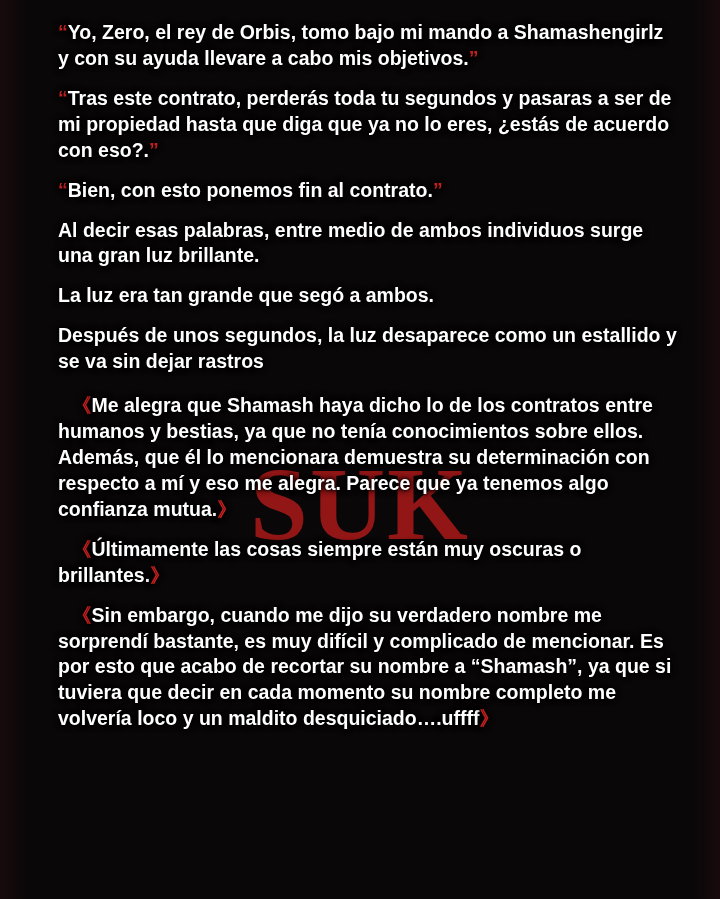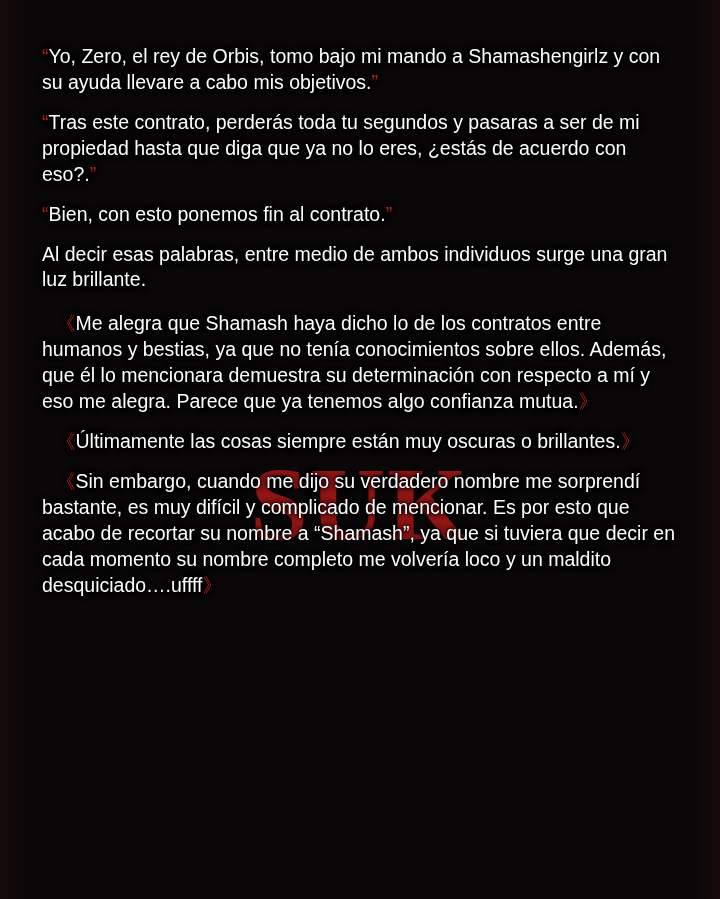--- a/index.html
+++ b/index.html
@@ -47,25 +47,26 @@
     opacity: 0.82;
     z-index: 1;
     pointer-events: none;
     user-select: none;
     line-height: 1;
   }
 
   #content {
     position: relative;
     z-index: 2;
-    padding: 44px 42px 20px 42px;
+    padding: 20px 42px 20px 42px;
     color: #ffffff;
     font-size: 19.5px;
-    font-weight: normal;
+    font-weight: bold;
     line-height: 1.33;
+    margin-left: 16px;
   }
 
   .para {
     margin: 0 0 14px 0;
     text-shadow: 0 0 3px #000, 0 0 5px #000, 0 0 7px #000;
   }
   .para.indent {
     text-indent: 14px;
   }
   .quo {
@@ -87,21 +88,23 @@
 
     <p class="para"><span class="quo">“</span><span>Yo, Zero, el rey de Orbis, tomo bajo mi mando a Shamashengirlz y con su ayuda llevare a cabo mis objetivos.</span><span class="quo">”</span></p>
 
     <p class="para"><span class="quo">“</span><span>Tras este contrato, perderás toda tu segundos y pasaras a ser de mi propiedad hasta que diga que ya no lo eres, ¿estás de acuerdo con eso?.</span><span class="quo">”</span></p>
 
 
     <p class="para"><span class="quo">“</span><span>Bien, con esto ponemos fin al contrato.</span><span class="quo">”</span></p>
 
     <p class="para"><span>Al decir esas palabras, entre medio de ambos individuos surge una gran luz brillante.</span></p>
 
+    <p class="para"><span>La luz era tan grande que segó a ambos.</span></p>
 
+    <p class="para"><span>Después de unos segundos, la luz desaparece como un estallido y se va sin dejar rastros</span></p>
 
     <div class="spacer-small"></div>
 
     <p class="para indent"><span class="thought-mark">《</span><span>Me alegra que Shamash haya dicho lo de los contratos entre humanos y bestias, ya que no tenía conocimientos sobre ellos. Además, que él lo mencionara demuestra su determinación con respecto a mí y eso me alegra. Parece que ya tenemos algo confianza mutua.</span><span class="thought-mark">》</span></p>
 
     <p class="para indent"><span class="thought-mark">《</span><span>Últimamente las cosas siempre están muy oscuras o brillantes.</span><span class="thought-mark">》</span></p>
 
     <p class="para indent"><span class="thought-mark">《</span><span>Sin embargo, cuando me dijo su verdadero nombre me sorprendí bastante, es muy difícil y complicado de mencionar. Es por esto que acabo de recortar su nombre a “Shamash”, ya que si tuviera que decir en cada momento su nombre completo me volvería loco y un maldito desquiciado….uffff</span><span class="thought-mark">》</span></p>
 
   </div>

